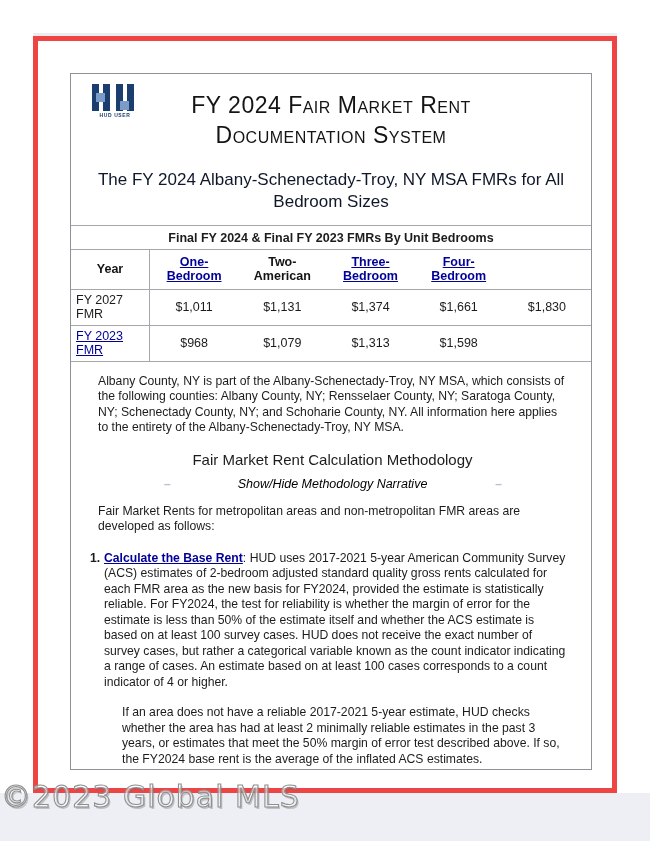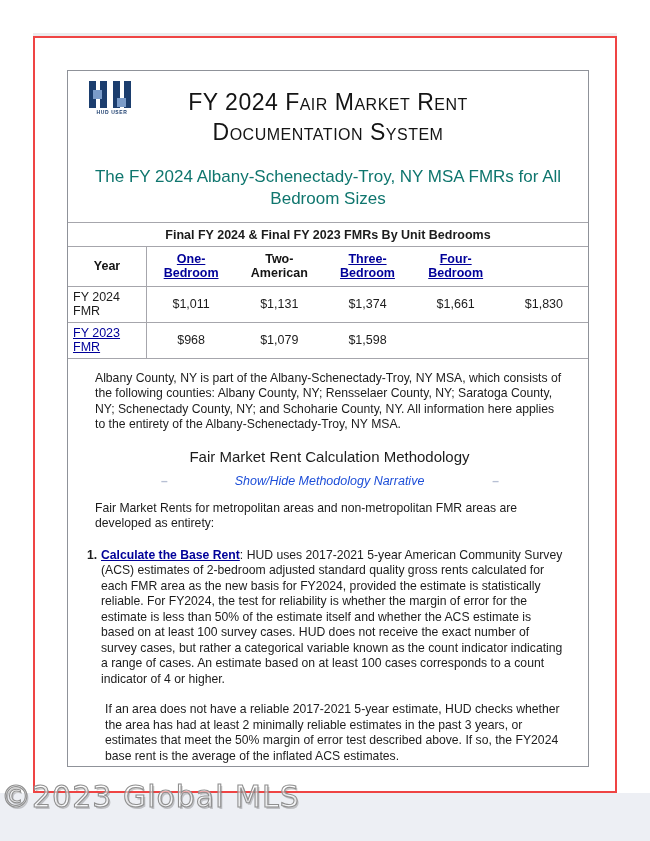--- a/index.html
+++ b/index.html
@@ -11,21 +11,21 @@
     overflow:hidden;
     color:#1c1c1c;
   }
   .bottom-band {
     position:absolute; left:0; top:793px; width:650px; height:48px;
     background:#edeff4;
   }
   .page-card {
     position:absolute; left:33px; top:36px; width:584px; height:757px;
     background:#ffffff;
-    border:2px solid #ef4444;
+    border:5px solid #ef4444;
     box-shadow:0 -3px 0 rgba(210,212,218,0.45);
   }
   .doc-box {
     position:absolute; left:32px; top:32px; width:522px; height:697px;
     background:#ffffff;
     border:1px solid #8f9299;
     overflow:hidden;
   }
   
   .doc-header { position:relative; padding-top:10px; }
@@ -42,21 +42,21 @@
     color:#1c3e6e; white-space:nowrap;
   }
   .doc-title {
     margin-top:6px; text-align:center;
     font-size:23px; line-height:1.32; letter-spacing:0.5px;
     font-variant:small-caps; color:#141414;
     white-space:pre-line;
   }
   .doc-subtitle {
     margin-top:18px; text-align:center;
-    font-size:17px; line-height:1.3; color:#0f766e;
+    font-size:17px; line-height:1.3; color:#0f172a;
     padding:0 4px;
   }
   
   .fmr-table { margin-top:12px; border-top:1px solid #a6a6ac; font-size:12.5px; }
   .tbl-caption {
     border-bottom:1px solid #a6a6ac;
     text-align:center; font-weight:bold;
     padding:5px 0 4px;
   }
   .t-row { display:grid; grid-template-columns:79px repeat(5, 1fr); }
@@ -76,26 +76,26 @@
   .doc-body {
     padding:12px 24px 0 27px;
     font-size:12.2px; line-height:15.5px; color:#1c1c1c;
   }
   .method-heading { text-align:center; font-weight:normal; font-size:15px; margin-top:16px; }
   .toggle-row {
     margin-top:10px;
     display:flex; align-items:center; justify-content:center; gap:68px;
   }
   .toggle-dash { color:#b7c0d4; font-weight:bold; font-size:12px; letter-spacing:-1px; }
-  .toggle-link { color:#1d4ed8; font-style:italic; font-size:12.5px; cursor:pointer; }
+  .toggle-link { color:#000000; font-style:italic; font-size:12.5px; cursor:pointer; }
   .develop-par { margin-top:11px; }
   .fmr-list { margin-top:16px; margin-left:6px; position:relative; }
   .list-num { position:absolute; left:-14px; top:0; font-weight:bold; }
   .item-link { color:#000099; font-weight:bold; text-decoration:underline; cursor:pointer; }
-  .list-par2 { margin-top:15px; margin-left:10px; }
+  .list-par2 { margin-top:15px; margin-left:24px; }
   
   .watermark {
     position:absolute; left:1px; top:779px; z-index:5;
     font-family:"DejaVu Sans", sans-serif;
     font-size:30px; letter-spacing:1px;
     color:rgba(255,255,255,0.55);
     -webkit-text-stroke:1.1px #8f8f8f;
     text-shadow:1.5px 1.5px 0 rgba(110,110,110,0.35);
     white-space:nowrap;
     text-align:right;
@@ -136,52 +136,53 @@
 Bedroom</div>
         <div class="hdr-plain">Two-
 American</div>
         <div class="hdr-link">Three-
 Bedroom</div>
         <div class="hdr-link">Four-
 Bedroom</div>
       </div>
 
       <div class="t-row data-row">
-        <div class="year-cell">FY 2024
+        <div class="year-cell">FY 2027
 FMR</div>
         <div>$1,011</div>
         <div>$1,131</div>
         <div>$1,374</div>
         <div>$1,661</div>
         <div>$1,830</div>
       </div>
 
       <div class="t-row data-row">
         <div class="year-cell">
           <span class="row-link">FY 2023
 FMR</span>
         </div>
         <div>$968</div>
         <div>$1,079</div>
+        <div>$1,313</div>
         <div>$1,598</div>
       </div>
     </div>
 
     <div class="doc-body">
       <p>Albany County, NY is part of the Albany-Schenectady-Troy, NY MSA, which consists of the following counties: Albany County, NY; Rensselaer County, NY; Saratoga County, NY; Schenectady County, NY; and Schoharie County, NY. All information here applies to the entirety of the Albany-Schenectady-Troy, NY MSA.</p>
 
       <div class="method-heading">Fair Market Rent Calculation Methodology</div>
 
       <div class="toggle-row">
         <span class="toggle-dash">–</span>
         <span class="toggle-link">Show/Hide Methodology Narrative</span>
         <span class="toggle-dash">–</span>
       </div>
 
-      <p class="develop-par">Fair Market Rents for metropolitan areas and non-metropolitan FMR areas are developed as entirety:</p>
+      <p class="develop-par">Fair Market Rents for metropolitan areas and non-metropolitan FMR areas are developed as follows:</p>
 
       <div class="fmr-list">
         <span class="list-num">1.</span>
         <span class="item-link">Calculate the Base Rent</span><span>: HUD uses 2017-2021 5-year American Community Survey (ACS) estimates of 2-bedroom adjusted standard quality gross rents calculated for each FMR area as the new basis for FY2024, provided the estimate is statistically reliable. For FY2024, the test for reliability is whether the margin of error for the estimate is less than 50% of the estimate itself and whether the ACS estimate is based on at least 100 survey cases. HUD does not receive the exact number of survey cases, but rather a categorical variable known as the count indicator indicating a range of cases. An estimate based on at least 100 cases corresponds to a count indicator of 4 or higher.</span>
       </div>
 
       <p class="list-par2">If an area does not have a reliable 2017-2021 5-year estimate, HUD checks whether the area has had at least 2 minimally reliable estimates in the past 3 years, or estimates that meet the 50% margin of error test described above. If so, the FY2024 base rent is the average of the inflated ACS estimates.</p>
     </div>
 
   </div>

